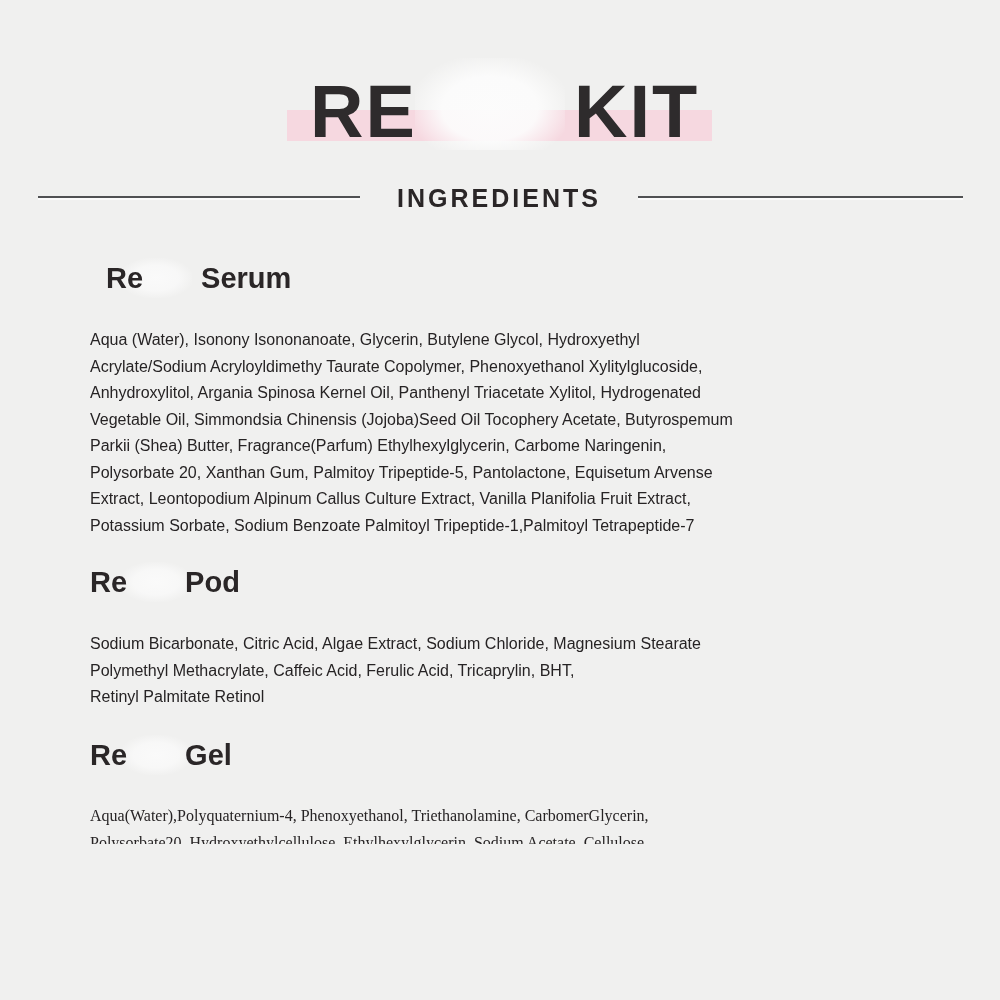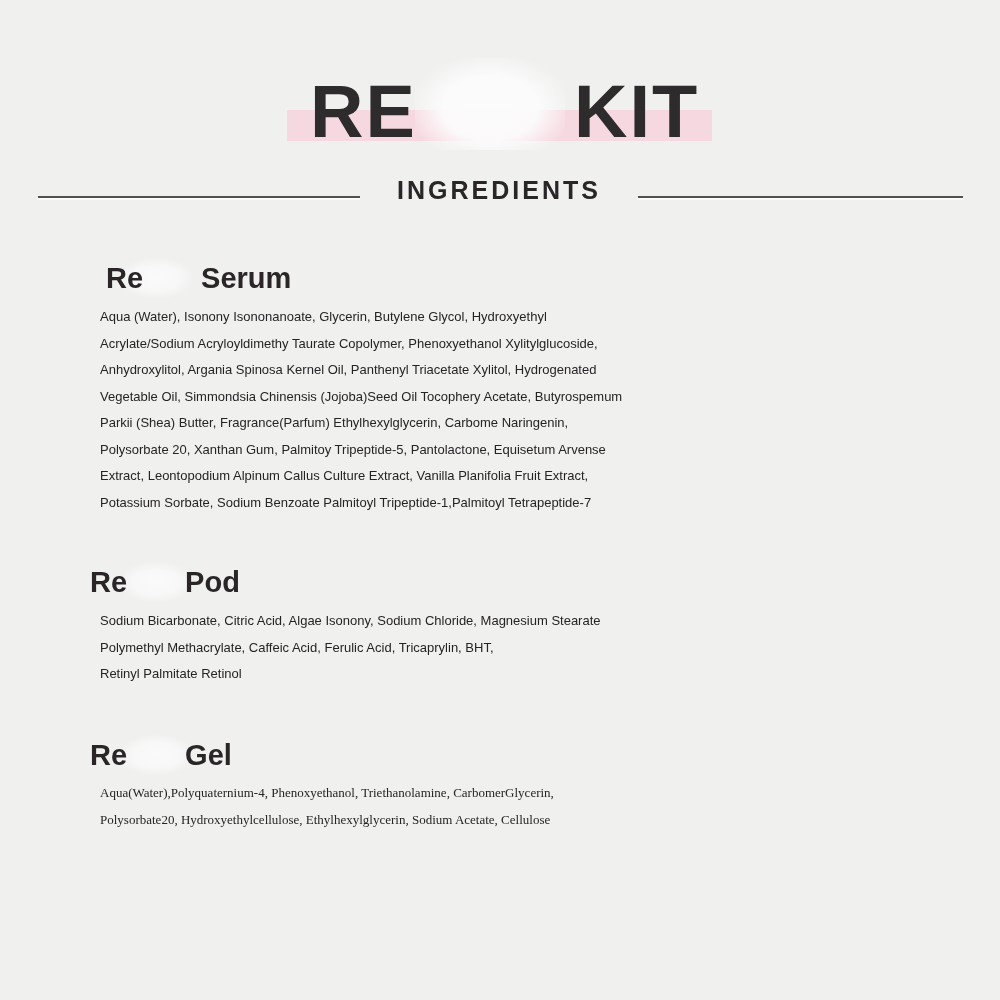--- a/index.html
+++ b/index.html
@@ -60,21 +60,21 @@
     position: absolute;
     height: 2px;
     background: #505153;
     box-shadow: 0 2px 0 rgba(255,255,255,0.75);
   }
   .rule-left  { left: 38px;  top: 196px; width: 322px; }
   .rule-right { left: 638px; top: 196px; width: 325px; }
   .ingredients-label {
     position: absolute;
     left: 383px;
-    top: 176px;
+    top: 184px;
     width: 232px;
     text-align: center;
     font-weight: 700;
     font-size: 25px;
     letter-spacing: 3px;
     color: #2a2627;
   }
 
   
   .section-heading {
@@ -91,26 +91,27 @@
     left: 120px;
     width: 72px;
     height: 40px;
     background: radial-gradient(ellipse at 50% 50%,
       rgba(251,251,251,0.9) 0%,
       rgba(251,251,251,0.7) 45%,
       rgba(240,240,239,0) 75%);
   }
   .ingredients-text {
     position: absolute;
-    left: 100px;
+    left: 90px;
     width: 835px;
-    font-size: 13px;
+    font-size: 16px;
     line-height: 26.5px;
     color: #262324;
     white-space: pre-line;
+    margin-top: 23px;
   }
   .h-serum { top: 262px; margin-left: 16px; }
   .p-serum { top: 304px; }
   .sm-serum { top: 258px; }
   .h-pod   { top: 566px; }
   .p-pod   { top: 608px; }
   .sm-pod  { top: 562px; }
   .h-gel   { top: 739px; text-align: center; }
   .p-gel   { top: 780px; font-family: Liberation Serif, serif; }
   .sm-gel  { top: 735px; }
@@ -144,21 +145,21 @@
 Vegetable Oil, Simmondsia Chinensis (Jojoba)Seed Oil Tocophery Acetate, Butyrospemum
 Parkii (Shea) Butter, Fragrance(Parfum) Ethylhexylglycerin, Carbome Naringenin,
 Polysorbate 20, Xanthan Gum, Palmitoy Tripeptide-5, Pantolactone, Equisetum Arvense
 Extract, Leontopodium Alpinum Callus Culture Extract, Vanilla Planifolia Fruit Extract,
 Potassium Sorbate, Sodium Benzoate Palmitoyl Tripeptide-1,Palmitoyl Tetrapeptide-7</div>
 
   <div class="heading-smudge sm-pod"></div>
   <div class="section-heading h-pod">
     <span>Re</span><span class="heading-name">Pod</span>
   </div>
-  <div class="ingredients-text p-pod">Sodium Bicarbonate, Citric Acid, Algae Isonony, Sodium Chloride, Magnesium Stearate
+  <div class="ingredients-text p-pod">Sodium Bicarbonate, Citric Acid, Algae Extract, Sodium Chloride, Magnesium Stearate
 Polymethyl Methacrylate, Caffeic Acid, Ferulic Acid, Tricaprylin, BHT,
 Retinyl Palmitate Retinol</div>
 
   <div class="heading-smudge sm-gel"></div>
   <div class="section-heading h-gel">
     <span>Re</span><span class="heading-name">Gel</span>
   </div>
   <div class="ingredients-text p-gel">Aqua(Water),Polyquaternium-4, Phenoxyethanol, Triethanolamine, CarbomerGlycerin,
 Polysorbate20, Hydroxyethylcellulose, Ethylhexylglycerin, Sodium Acetate, Cellulose</div>
 

